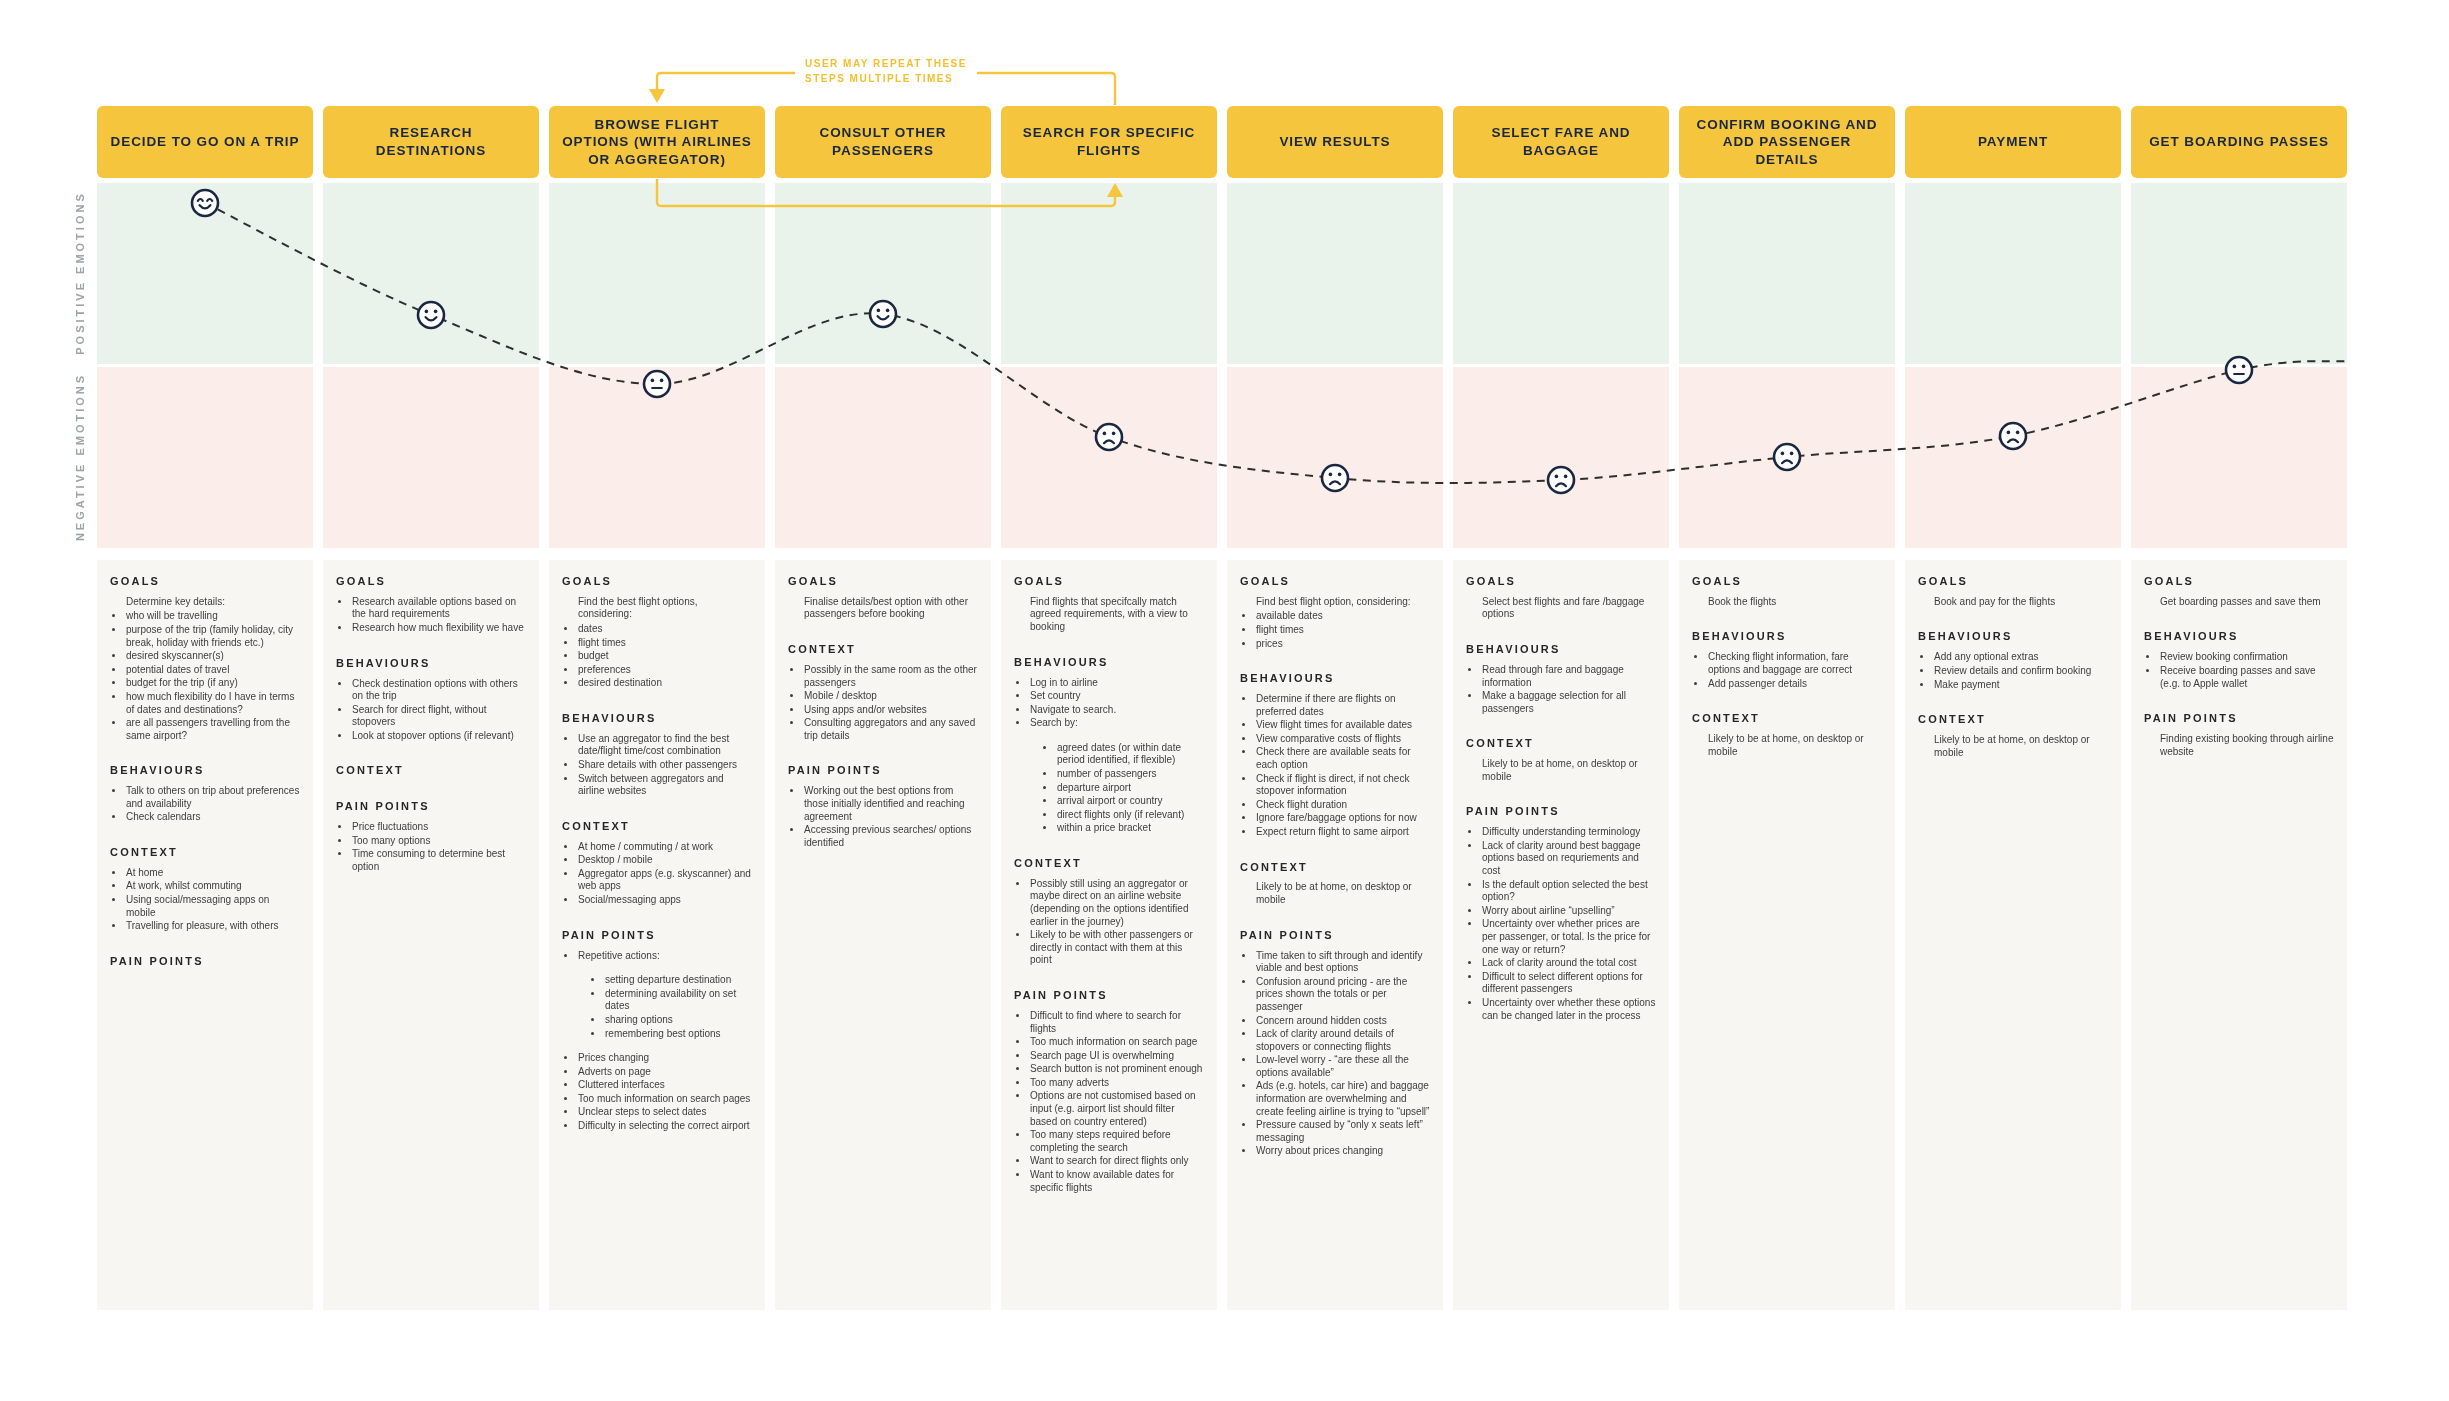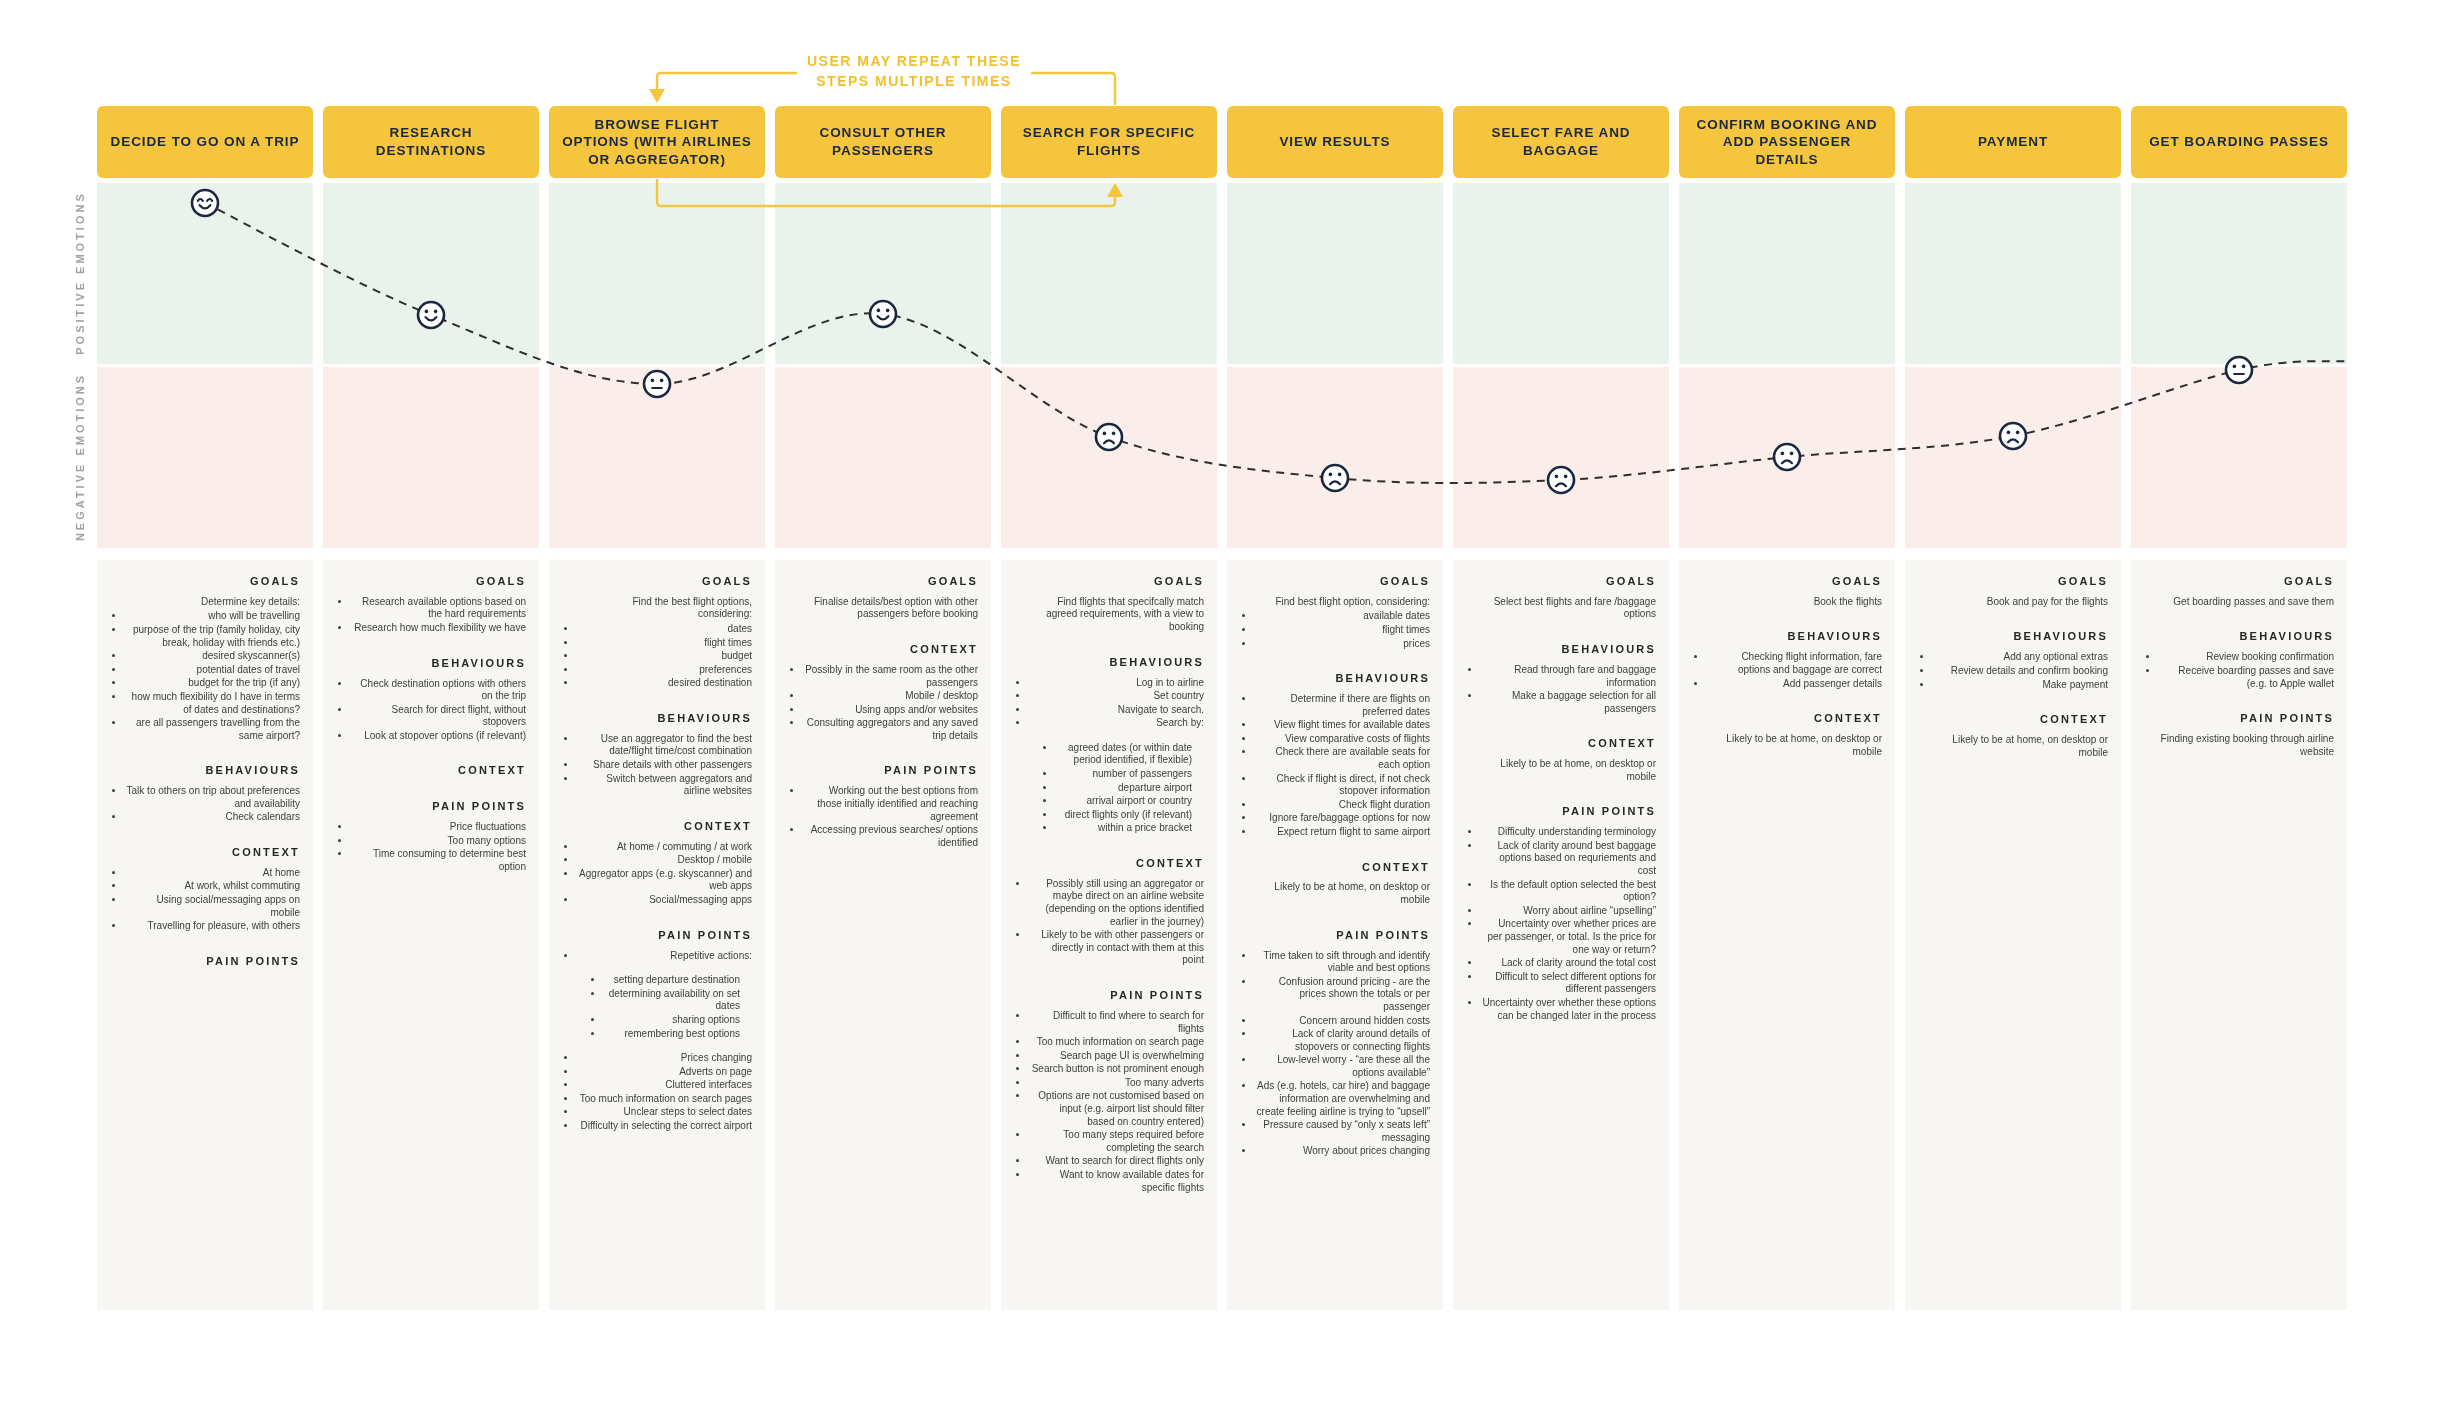--- a/index.html
+++ b/index.html
@@ -12,43 +12,43 @@
   #headers{top:106px;height:72px;}
   .h-cell{background:#F5C63D;border-radius:6px;display:flex;align-items:center;
           justify-content:center;text-align:center;padding:0 10px;color:#1A2740;
           font-weight:700;font-size:13.5px;line-height:1.3;letter-spacing:.9px;}
   #green-row{top:183px;height:181px;}
   .g-cell{background:#E9F3EC;}
   #pink-row{top:367px;height:181px;}
   .p-cell{background:#FBEDE9;}
   #text-row{top:560px;height:750px;}
   .t-cell{background:#F7F6F3;padding:15px 13px;font-size:10px;line-height:1.26;
-          color:#3d3d3d;overflow:hidden;text-align:right;}
+          color:#3d3d3d;overflow:hidden;}
   .sec{margin-bottom:22px;}
   .sec-h{font-size:11px;font-weight:700;letter-spacing:2.2px;color:#262626;margin-bottom:7px;}
   .intro{margin:0 0 2px 16px;}
   .t-cell ul{margin:1px 0 0 0;padding-left:15px;list-style:disc;}
   .t-cell li{margin:0 0 1px 0;padding-left:1px;}
   .t-cell ul ul{padding-left:14px;margin:12px;}
   .rail{position:absolute;left:80px;transform:translate(-50%,-50%) rotate(-90deg);
         white-space:nowrap;font-size:11px;font-weight:700;letter-spacing:3px;
         color:#9CA3A9;}
   #rail-pos{top:273px;}
   #rail-neg{top:457px;}
   #curve{position:absolute;left:97px;top:183px;z-index:4;pointer-events:none;}
   .curve-path{fill:none;stroke:#2e2e2e;stroke-width:2;stroke-dasharray:8 6.5;}
   .face-c{fill:#ffffff;stroke:#1A2740;stroke-width:2.6;}
   .face-f{fill:#1A2740;}
   .face-s{fill:none;stroke:#1A2740;stroke-width:2.2;stroke-linecap:round;}
   #loop{position:absolute;left:0;top:0;z-index:6;pointer-events:none;}
   .loop-line{fill:none;stroke:#F5C63D;stroke-width:2.4;}
   .loop-arrow{fill:#F5C63D;}
-  #loop-label{position:absolute;left:914px;top:71px;transform:translate(-50%,-50%);
-        z-index:7;background:#ffffff;color:#F1C02E;font-weight:700;font-size:14px;
-        letter-spacing:1.5px;text-align:center;line-height:1.45;padding:2px 10px;
+  #loop-label{position:absolute;left:886px;top:71px;transform:translate(-50%,-50%);
+        z-index:7;background:#ffffff;color:#F1C02E;font-weight:700;font-size:10px;
+        letter-spacing:1.5px;line-height:1.45;padding:2px 10px;
         white-space:nowrap;}
 </style>
 </head>
 <body>
 
 <div id="journey">
 
   <div class="rail" id="rail-pos">POSITIVE EMOTIONS</div>
   <div class="rail" id="rail-neg">NEGATIVE EMOTIONS</div>
 

